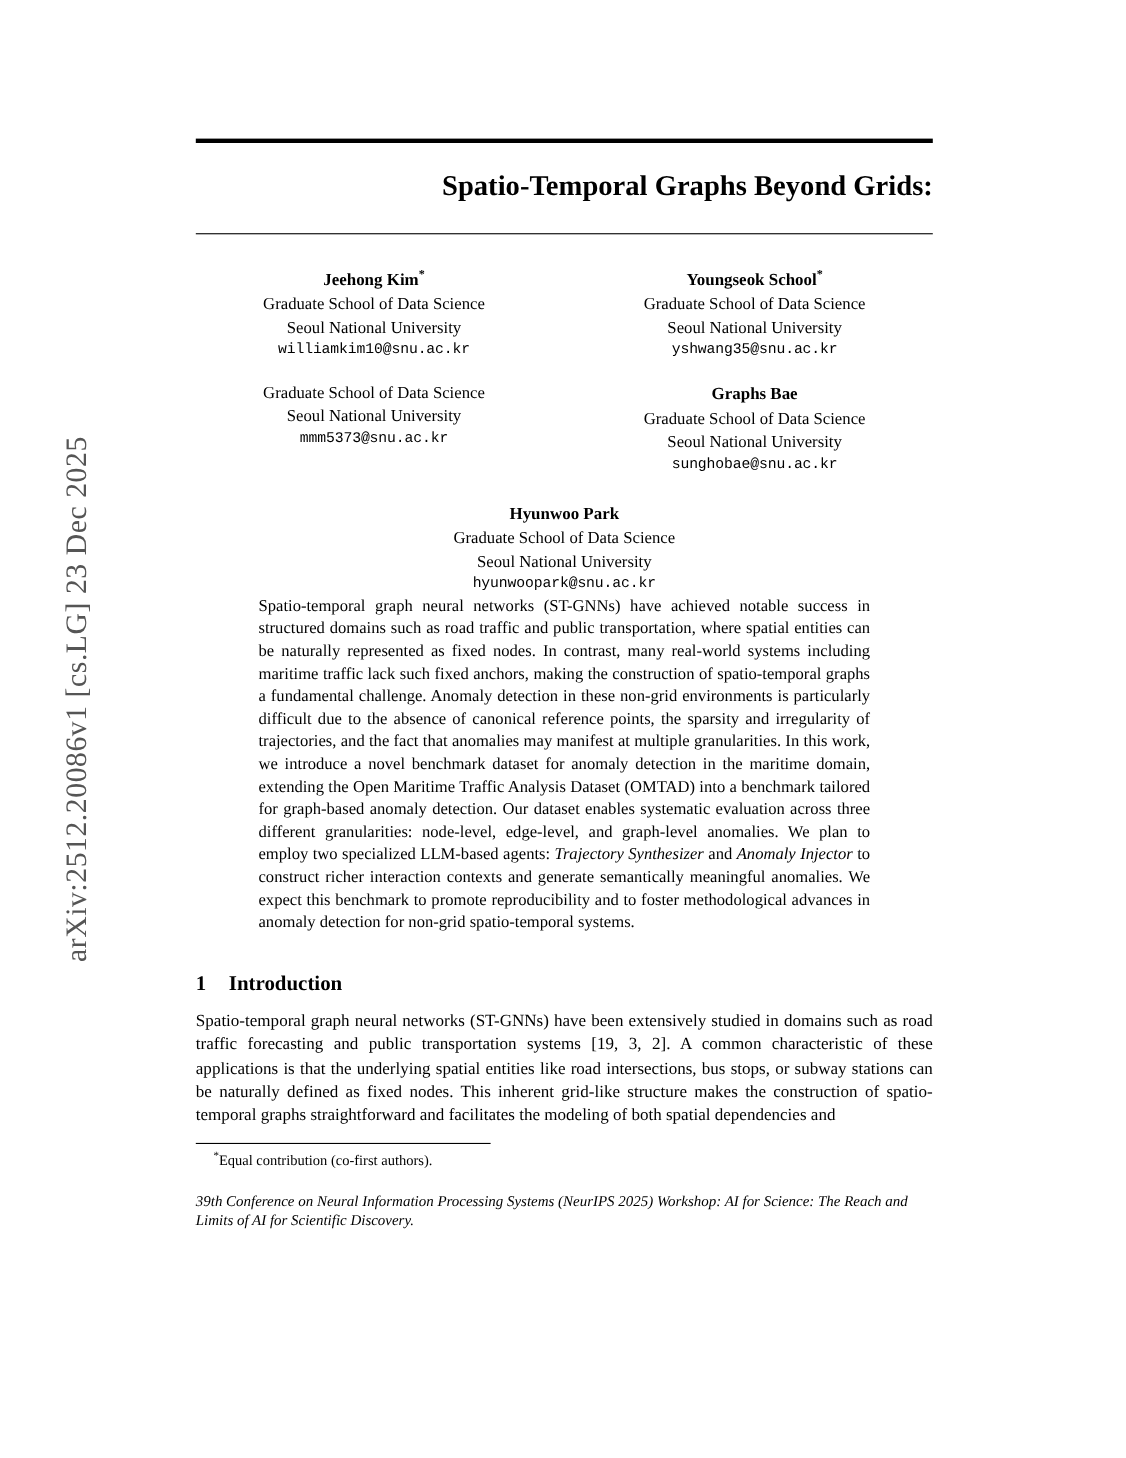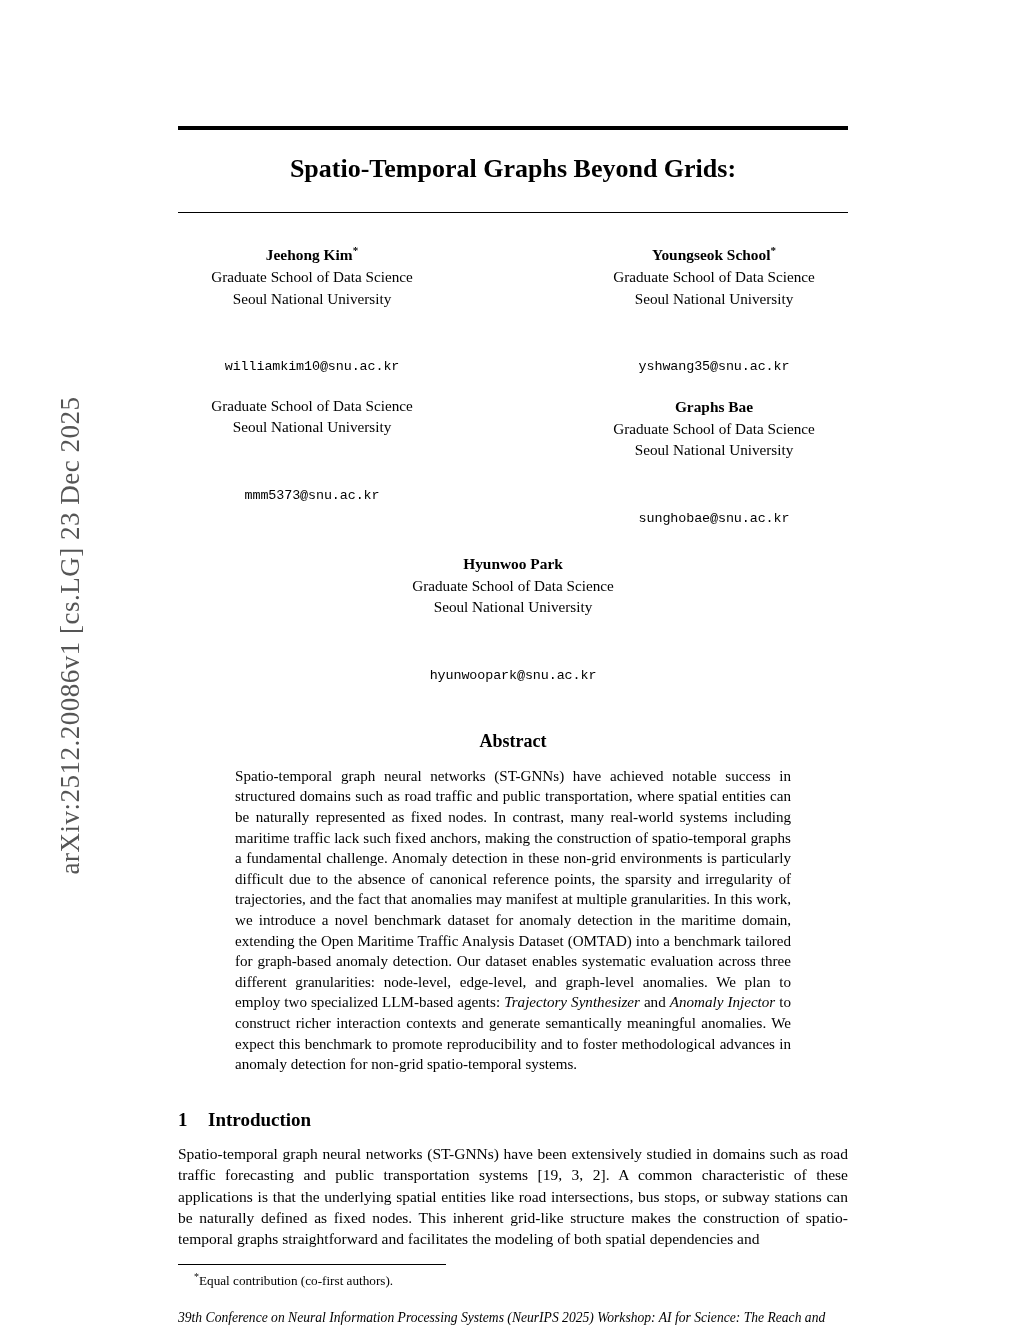--- a/index.html
+++ b/index.html
@@ -46,38 +46,38 @@
     left: 178px;
     top: 0;
     width: 670px;
   }
   .rule-top {
     margin-top: 126px;
     border-top: 4px solid #000;
     width: 670px;
   }
   .title {
-    text-align: center;
+    text-align: right;
     font-weight: bold;
     font-size: 26px;
     line-height: 1.32;
     margin-top: 22px;
     margin-bottom: 0;
   }
   .rule-mid {
     margin-top: 26px;
     border-top: 1.6px solid #000;
     width: 670px;
   }
   .authors {
     margin-top: 30px;
   }
   .author-row {
     display: flex;
-    justify-content: space-between;
+    justify-content: center;
     gap: 78px;
   }
   .author-row.second {
     margin-top: 18px;
   }
   .author-block {
     text-align: center;
     width: 268px;
     font-size: 15.2px;
     line-height: 1.42;
@@ -92,21 +92,20 @@
   .author-name sup {
     font-weight: bold;
     font-size: 11px;
     vertical-align: super;
   }
   .author-aff { }
   .author-email {
     font-family: "Liberation Mono", monospace;
     font-size: 13.4px;
     letter-spacing: -0.1px;
-    margin-top: 48px;
   }
   .abstract-head {
     text-align: center;
     font-weight: bold;
     font-size: 18px;
     margin-top: 46px;
     margin-bottom: 14px;
   }
   .abstract-body {
     width: 556px;
@@ -209,21 +208,20 @@
 
       <div class="author-block single">
         <div class="author-name"><span>Hyunwoo Park</span><sup></sup></div>
         <div class="author-aff">Graduate School of Data Science</div>
         <div class="author-aff">Seoul National University</div>
         <div class="author-email">hyunwoopark@snu.ac.kr</div>
       </div>
 
     </div>
 
-    <div class="abstract-head">Abstract</div>
 
     <div class="abstract-body">
       <span>Spatio-temporal graph neural networks (ST-GNNs) have achieved notable success in structured domains such as road traffic and public transportation, where spatial entities can be naturally represented as fixed nodes. In contrast, many real-world systems including maritime traffic lack such fixed anchors, making the construction of spatio-temporal graphs a fundamental challenge. Anomaly detection in these non-grid environments is particularly difficult due to the absence of canonical reference points, the sparsity and irregularity of trajectories, and the fact that anomalies may manifest at multiple granularities. In this work, we introduce a novel benchmark dataset for anomaly detection in the maritime domain, extending the Open Maritime Traffic Analysis Dataset (OMTAD) into a benchmark tailored for graph-based anomaly detection. Our dataset enables systematic evaluation across three different granularities: node-level, edge-level, and graph-level anomalies. We plan to employ two specialized LLM-based agents: </span><i>Trajectory Synthesizer</i><span> and </span><i>Anomaly Injector</i><span> to construct richer interaction contexts and generate semantically meaningful anomalies. We expect this benchmark to promote reproducibility and to foster methodological advances in anomaly detection for non-grid spatio-temporal systems.</span>
     </div>
 
     <div class="section-head">
       <span class="num">1</span><span>Introduction</span>
     </div>
 
     <div class="body-text">Spatio-temporal graph neural networks (ST-GNNs) have been extensively studied in domains such as road traffic forecasting and public transportation systems [19, 3, 2]. A common characteristic of these applications is that the underlying spatial entities like road intersections, bus stops, or subway stations can be naturally defined as fixed nodes. This inherent grid-like structure makes the construction of spatio-temporal graphs straightforward and facilitates the modeling of both spatial dependencies and</div>

